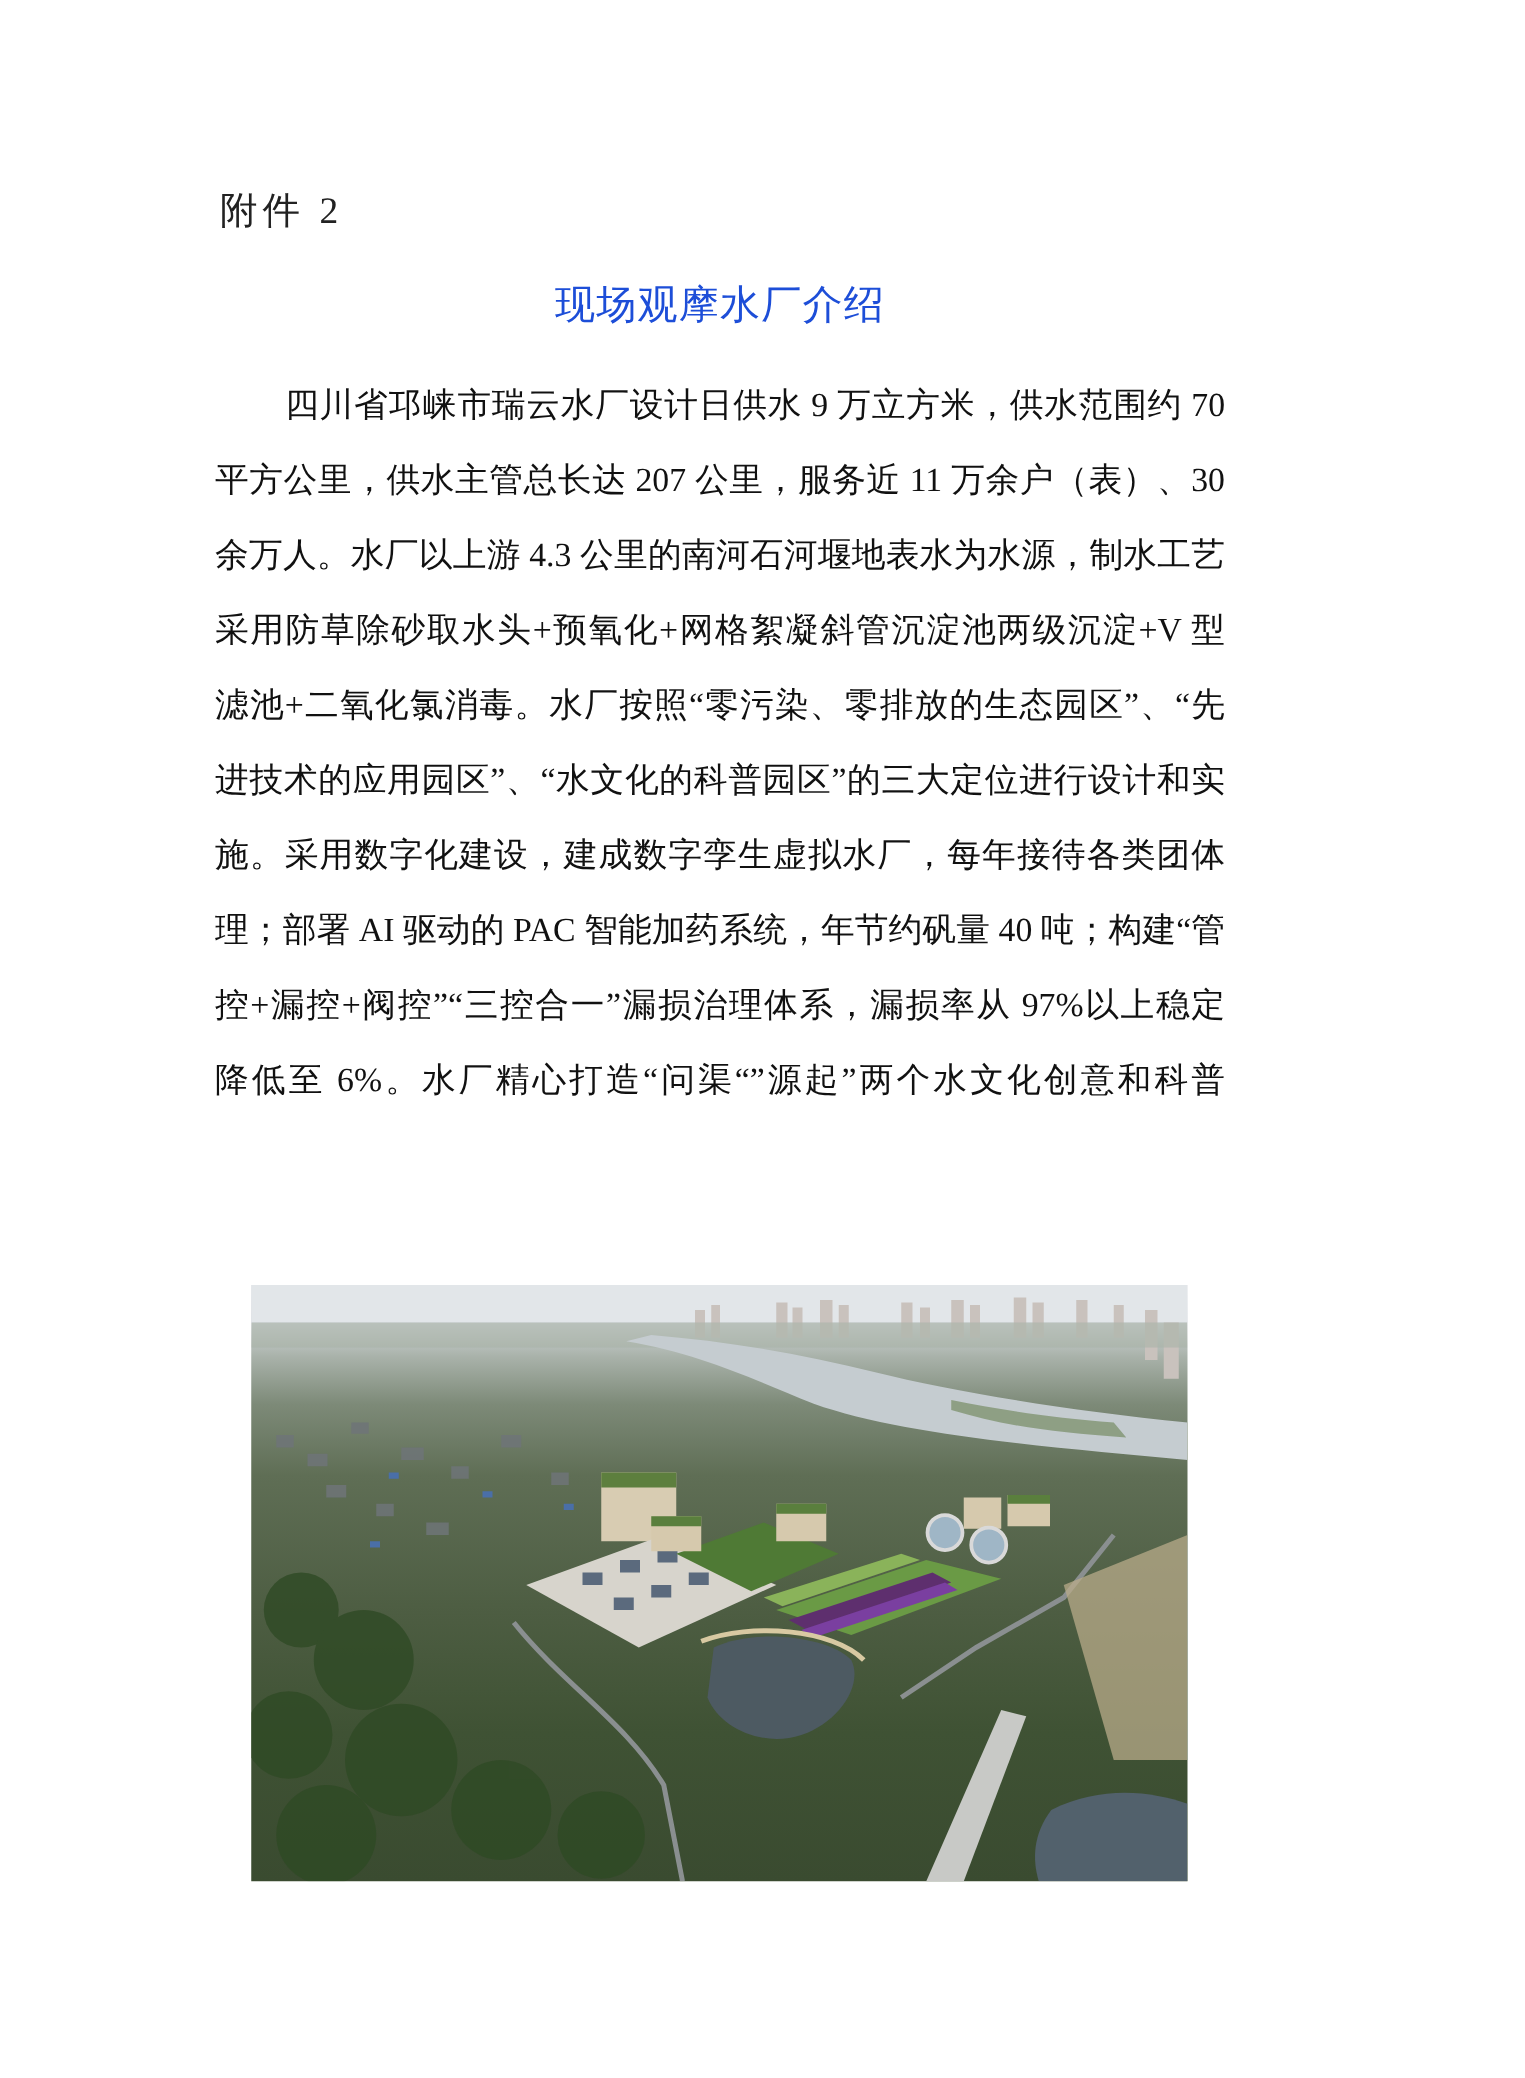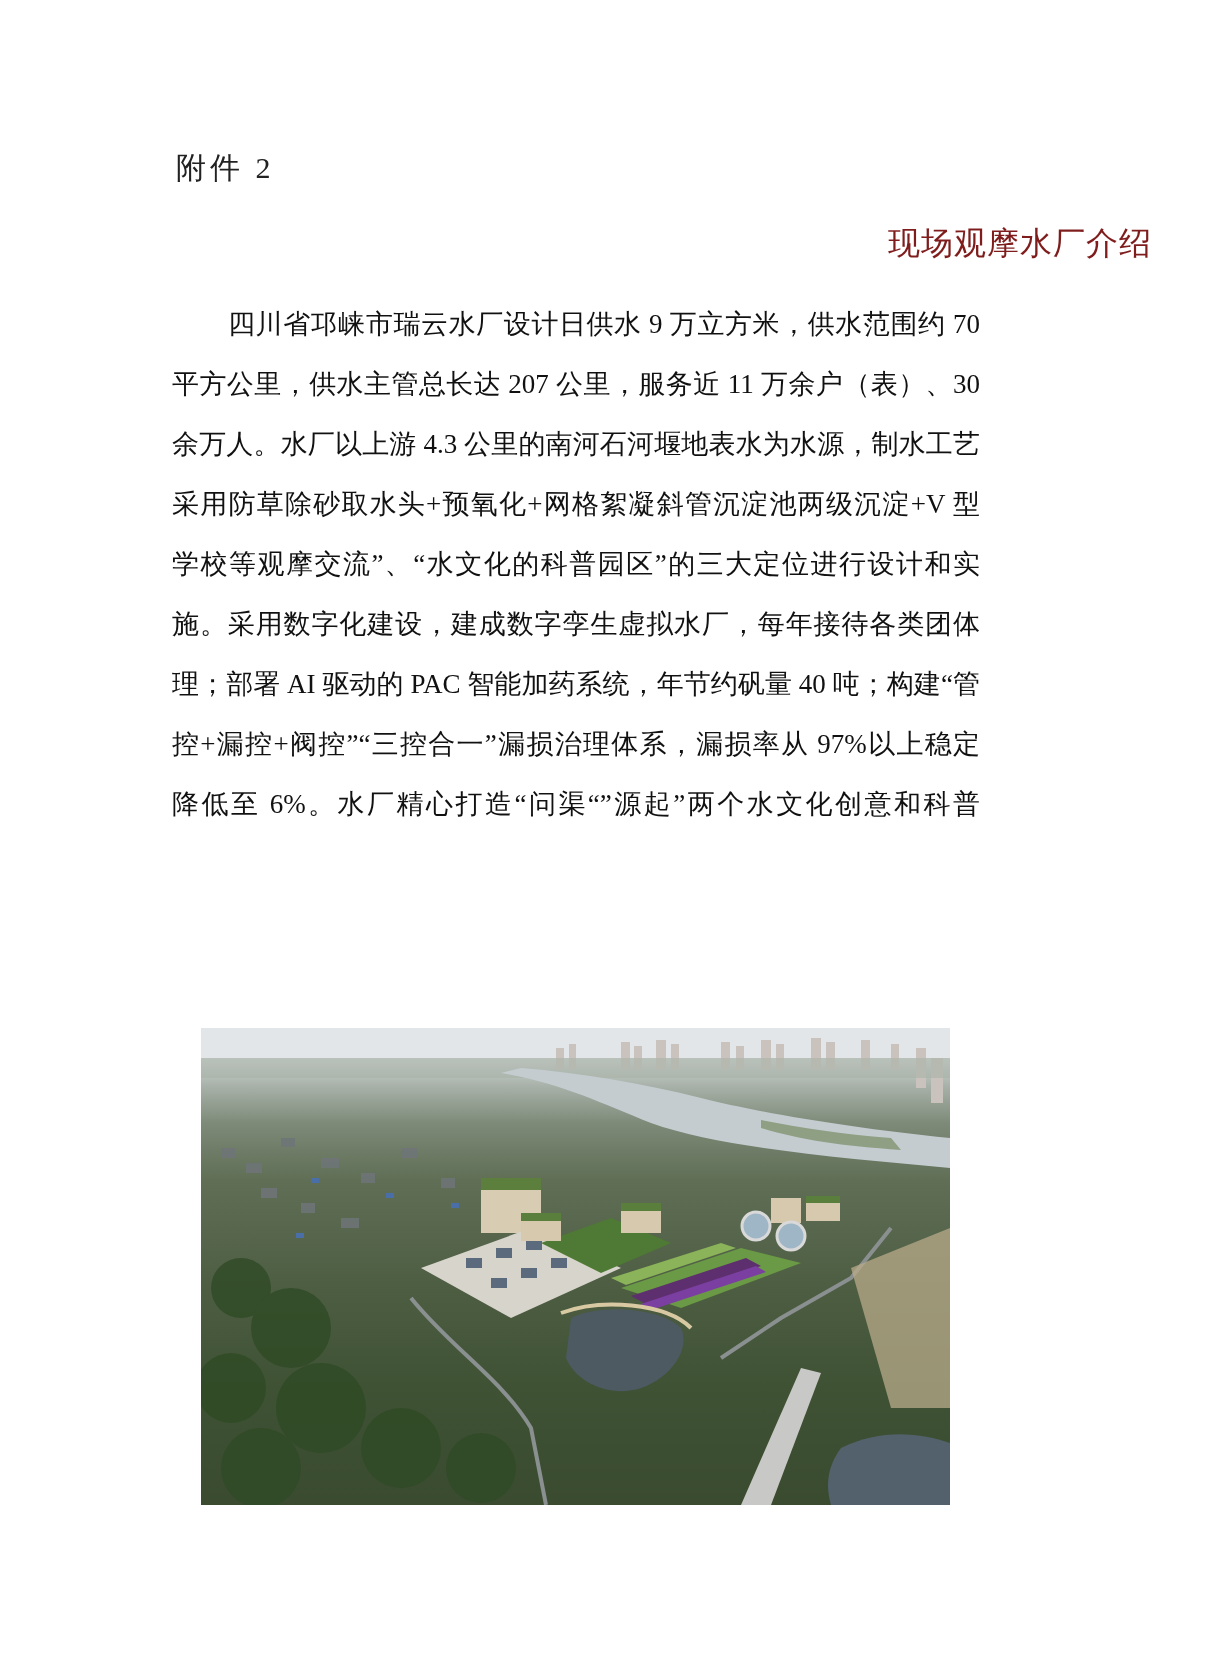--- a/index.html
+++ b/index.html
@@ -4,23 +4,23 @@
 <style>
   html, body { margin: 0; padding: 0; background: #ffffff; }
   body { width: 1220px; height: 1662px; position: relative; overflow: hidden; }
   .page { position: absolute; left: 0; top: 0; width: 1128px; height: 1662px; background: #fff; }
   .attachment {
     position: absolute; left: 176px; top: 148px;
     font-family: "Liberation Serif", "DejaVu Serif", serif;
     font-size: 30px; color: #222; letter-spacing: 4px;
   }
   .title {
-    position: absolute; left: 0; top: 222px; width: 1152px; text-align: right;
+    position: absolute; left: 0; top: 222px; width: 1152px; text-align: center;
     font-family: "DejaVu Sans", "Liberation Sans", sans-serif;
-    font-size: 32px; color: #7f1d1d; font-weight: normal; letter-spacing: 1px;
+    font-size: 32px; color: #1d4ed8; font-weight: normal; letter-spacing: 1px;
   }
   .body {
     position: absolute; left: 172px; top: 300px; width: 808px;
     font-family: Liberation Serif, serif;
     font-size: 27px; color: #111;
   }
   .line {
     height: 60px; line-height: 48px; white-space: nowrap;
     text-align: justify; text-align-last: justify; overflow: hidden;
   }
@@ -39,21 +39,22 @@
 
 <div class="page">
   <div class="attachment">附件 2</div>
   <div class="title">现场观摩水厂介绍</div>
 
   <div class="body">
     <div class="line first">四川省邛崃市瑞云水厂设计日供水 9 万立方米，供水范围约 70</div>
     <div class="line">平方公里，供水主管总长达 207 公里，服务近 11 万余户（表）、30</div>
     <div class="line">余万人。水厂以上游 4.3 公里的南河石河堰地表水为水源，制水工艺</div>
     <div class="line">采用防草除砂取水头+预氧化+网格絮凝斜管沉淀池两级沉淀+V 型</div>
-    <div class="line">学校等观摩交流”、“水文化的科普园区”的三大定位进行设计和实</div>
+    <div class="line">滤池+二氧化氯消毒。水厂按照“零污染、零排放的生态园区”、“先</div>
+    <div class="line">进技术的应用园区”、“水文化的科普园区”的三大定位进行设计和实</div>
     <div class="line">施。采用数字化建设，建成数字孪生虚拟水厂，每年接待各类团体</div>
     <div class="line">理；部署 AI 驱动的 PAC 智能加药系统，年节约矾量 40 吨；构建“管</div>
     <div class="line">控+漏控+阀控”“三控合一”漏损治理体系，漏损率从 97%以上稳定</div>
     <div class="line">降低至 6%。水厂精心打造“问渠“”源起”两个水文化创意和科普</div>
   </div>
 
   <div class="photo" title="Aerial photograph of the Ruiyun water plant with river and city skyline">
     <svg width="749" height="477" viewBox="0 0 749 477">
 
       <rect x="0" y="0" width="749" height="30" fill="#e2e6e9"></rect>

